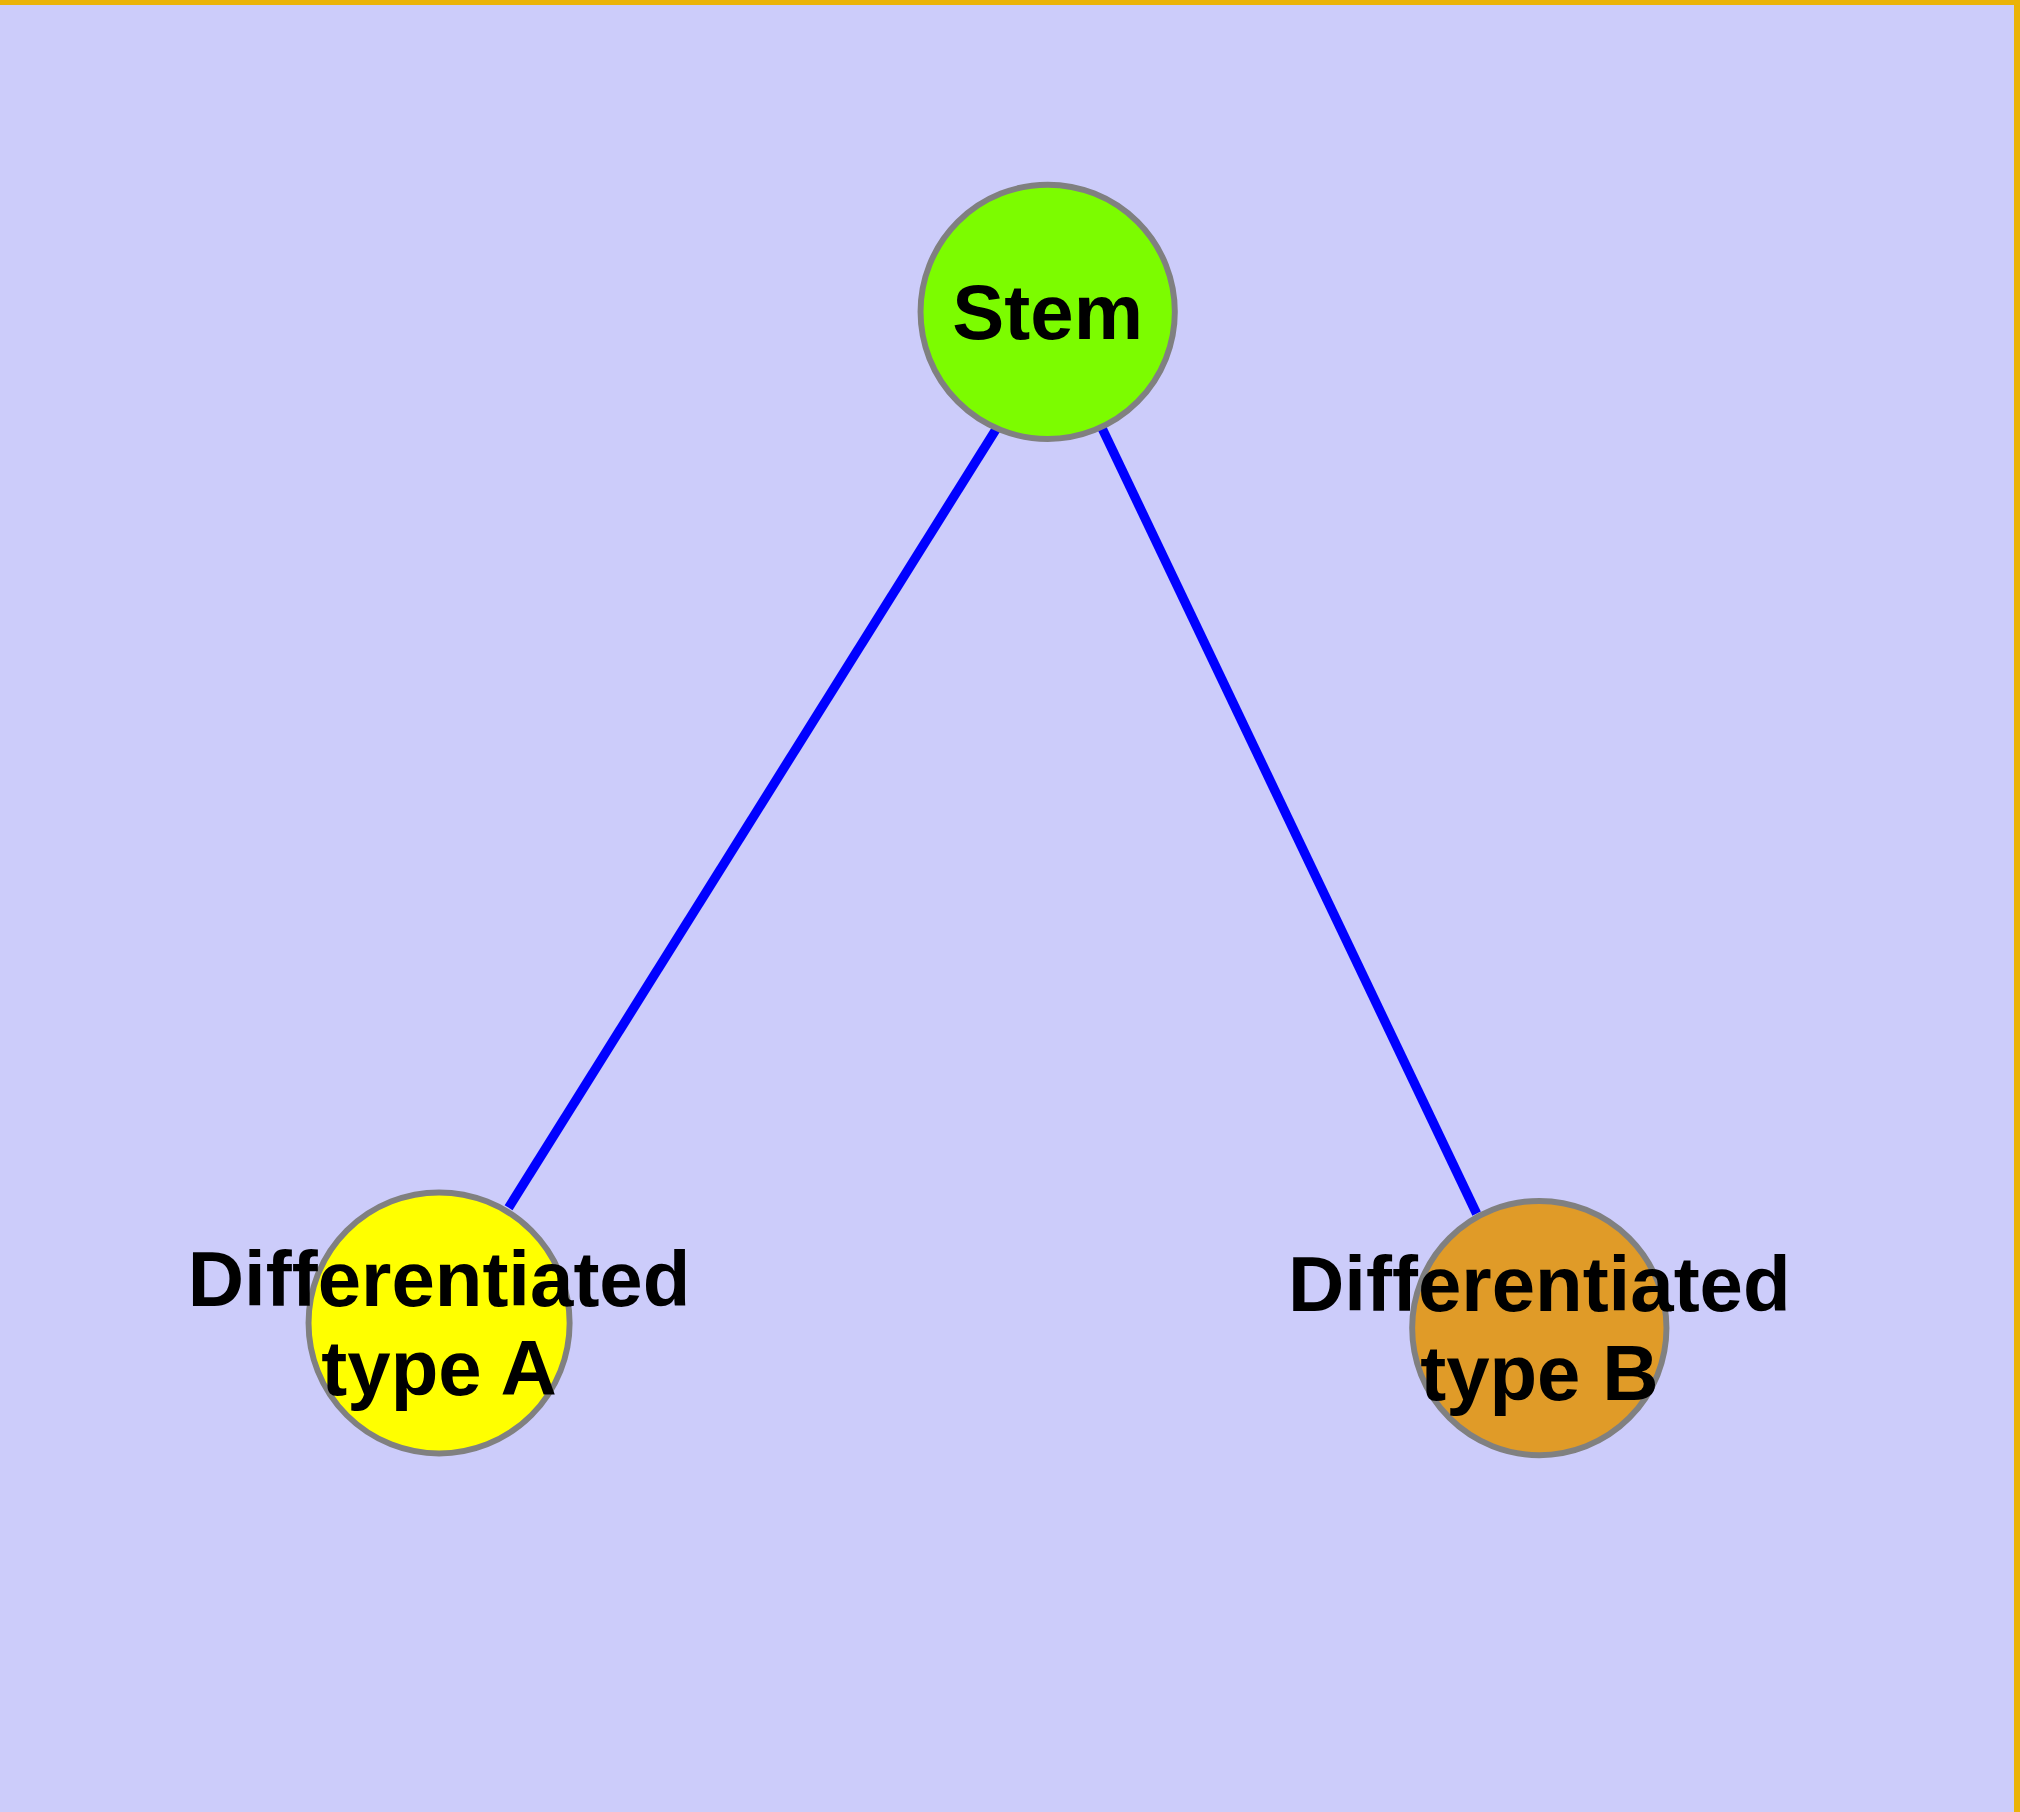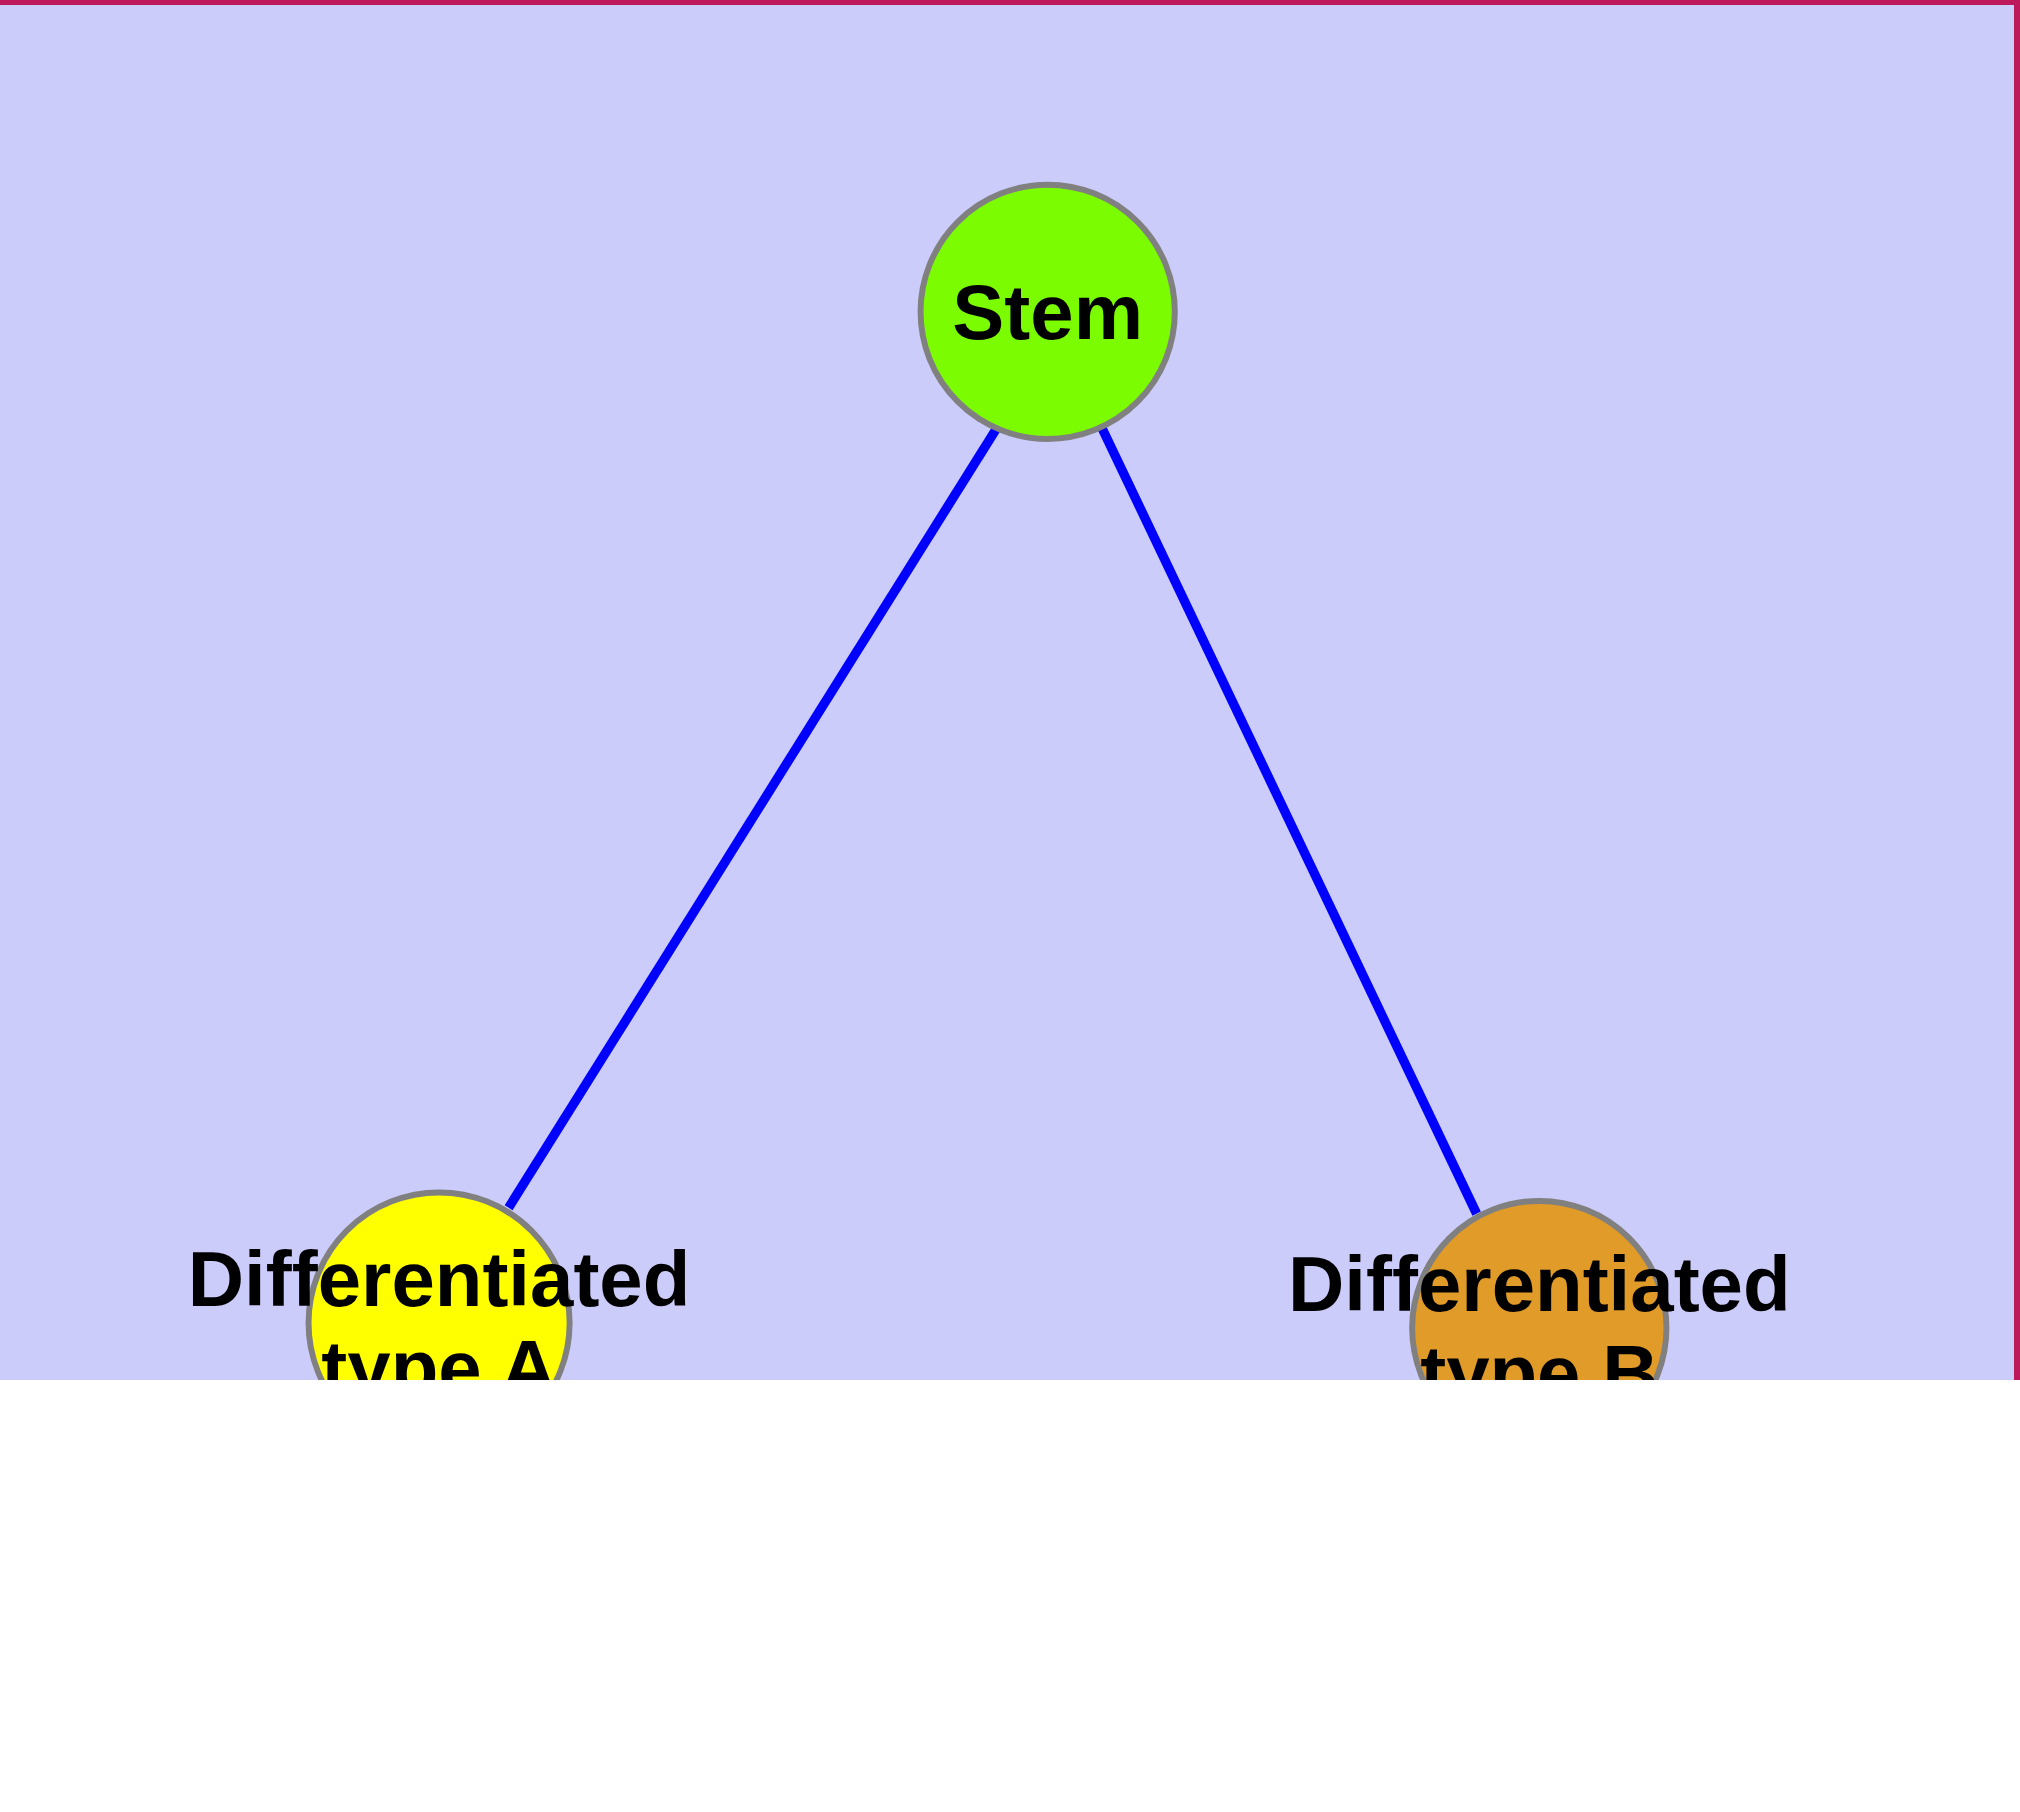--- a/index.html
+++ b/index.html
@@ -3,22 +3,22 @@
 <meta charset="utf-8">
 <style>
   html, body {
     margin: 0;
     padding: 0;
     background: #ffffff;
   }
   #stage {
     position: relative;
     width: 2021px;
-    height: 1380px;
-    background: #be185d;
+    height: 1812px;
+    background: #eab308;
     overflow: hidden;
     font-family: "Liberation Sans", sans-serif;
   }
   #canvas {
     position: absolute;
     left: 0;
     top: 5.1px;
     width: 2014px;
     height: 1807px;
     background: #ccccfa;

